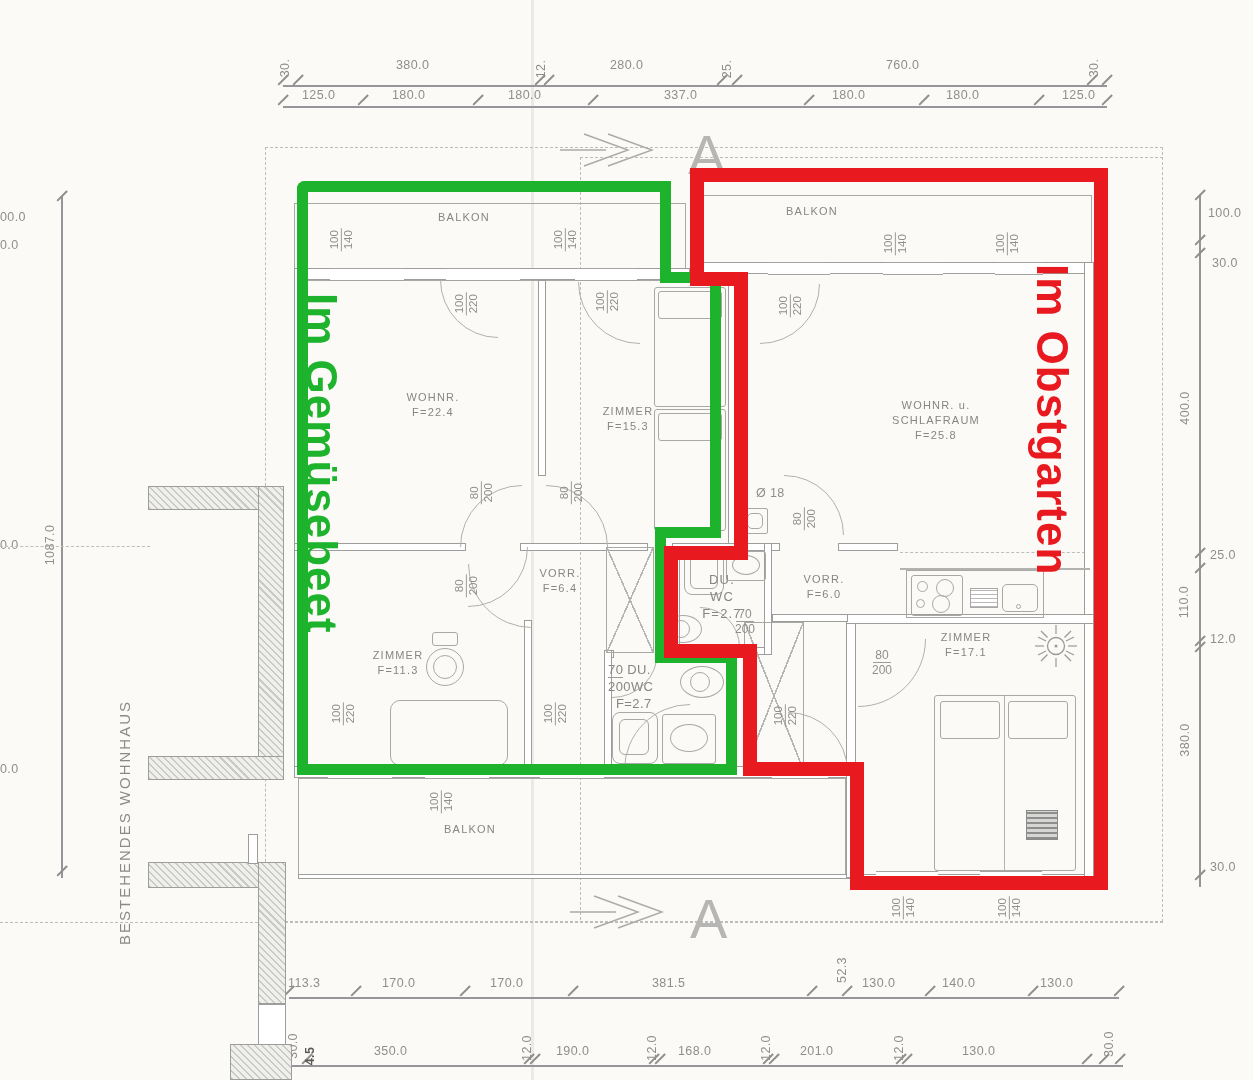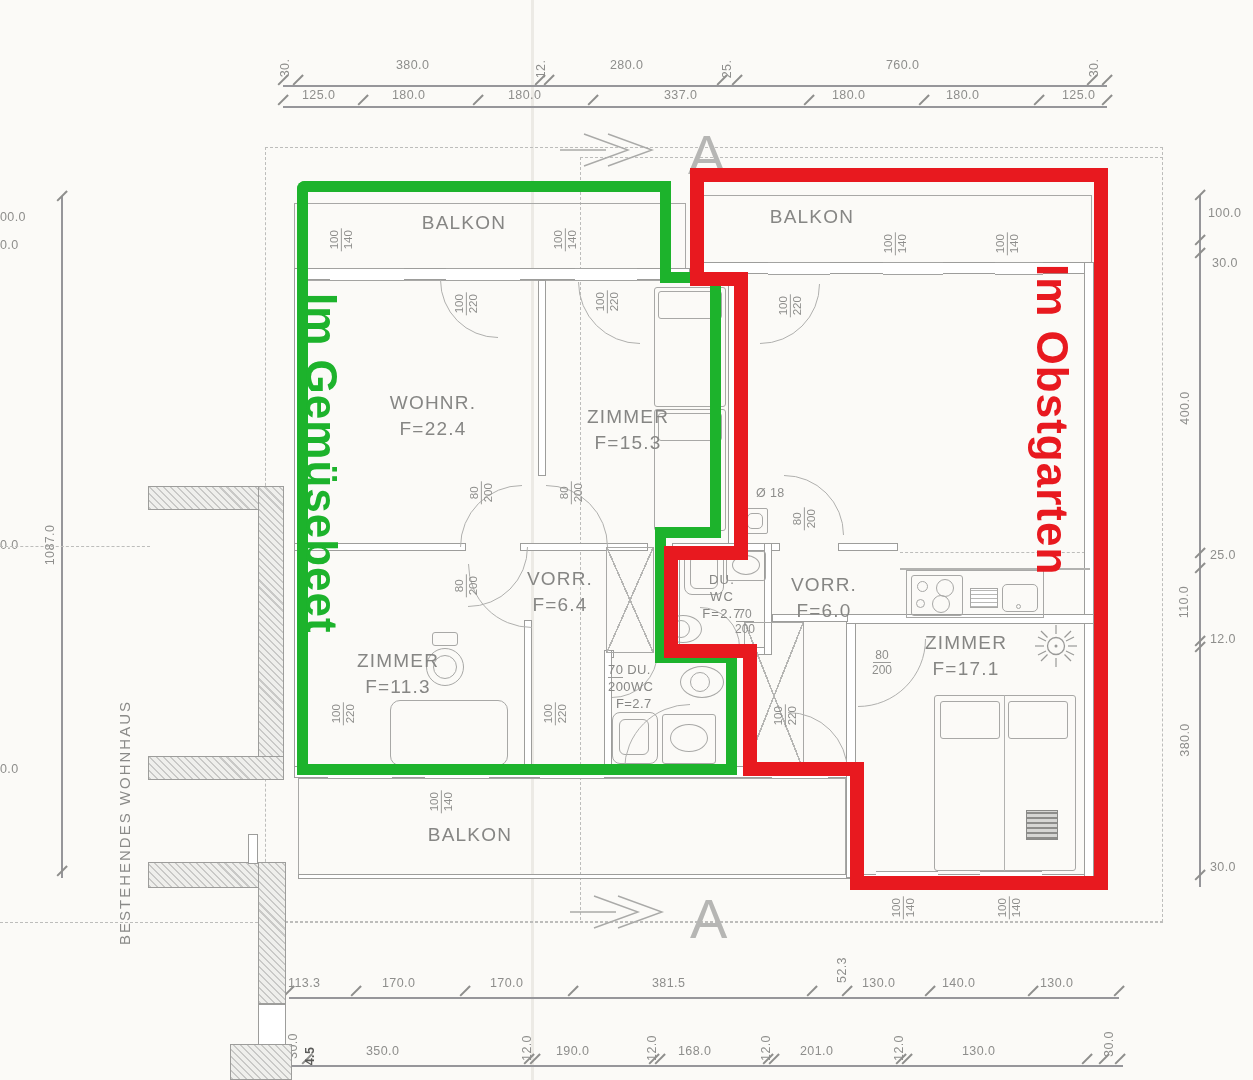--- a/index.html
+++ b/index.html
@@ -6,21 +6,21 @@
 #stage{position:relative;width:1253px;height:1080px;background:#fbfaf7;overflow:hidden;
   font-family:"Liberation Sans",sans-serif}
 .fold{position:absolute;background:#eceae5}
 .d{position:absolute;color:#8e8e8c;font-size:12.5px;letter-spacing:.4px;white-space:nowrap}
 .rv{transform:rotate(-90deg);transform-origin:center}
 .ln{position:absolute;background:#96969a}
 .tk{position:absolute;width:14px;height:1.6px;background:#8e8e8c;transform:rotate(-45deg)}
 .wall{position:absolute;background:#fff;border:1.1px solid #9d9d9b;box-sizing:border-box}
 .thin{position:absolute;background:#b2b2b0}
 .win{position:absolute;height:13px;background:#fff;border-top:1.1px solid #a3a3a1;border-bottom:1.1px solid #a3a3a1;box-sizing:border-box}
-.room{position:absolute;color:#868684;font-size:19px;line-height:1.35;text-align:center;
+.room{position:absolute;color:#868684;font-size:11px;line-height:1.35;text-align:center;
   letter-spacing:1.2px;transform:translateX(-50%);white-space:nowrap}
 .vf{position:absolute;display:flex;flex-direction:column;transform:rotate(-90deg);transform-origin:center;
   color:#8e8e8c;font-size:11.5px;line-height:1.15;text-align:center}
 .vf span{padding:0 2px}
 .vf span+span{border-top:1px solid #9b9b99}
 .hf{position:absolute;color:#8e8e8c;font-size:12px;line-height:1.25;text-align:center}
 .hf .a{border-bottom:1px solid #9b9b99;padding:0 2px}
 .arc{position:absolute;border:1.2px solid #b0b0ae;border-radius:50%;box-sizing:border-box}
 .xb{position:absolute;border:1.1px solid #a8a8a6;box-sizing:border-box;background:
  linear-gradient(to top right,transparent calc(50% - .8px),#b6b6b4 calc(50% - .8px) calc(50% + .8px),transparent calc(50% + .8px)),
@@ -137,21 +137,21 @@
   <div class="tk" style="left:653px;top:1058px"></div>
   <div class="tk" style="left:761px;top:1058px"></div>
   <div class="tk" style="left:767px;top:1058px"></div>
   <div class="tk" style="left:894px;top:1058px"></div>
   <div class="tk" style="left:900px;top:1058px"></div>
   <div class="tk" style="left:1080px;top:1058px"></div>
   <div class="tk" style="left:1097px;top:1058px"></div>
   <div class="tk" style="left:1113px;top:1058px"></div>
   <span class="d rv" style="left:280px;top:1039px">30.0</span>
   <span class="d rv" style="left:301px;top:1049px;color:#5a5a58;font-weight:bold">4.5</span>
-  <span class="d" style="left:366px;top:1044px">350.0</span>
+  <span class="d" style="left:374px;top:1044px">350.0</span>
   <span class="d rv" style="left:514px;top:1041px">12.0</span>
   <span class="d" style="left:556px;top:1044px">190.0</span>
   <span class="d rv" style="left:639px;top:1041px">12.0</span>
   <span class="d" style="left:678px;top:1044px">168.0</span>
   <span class="d rv" style="left:753px;top:1041px">12.0</span>
   <span class="d" style="left:800px;top:1044px">201.0</span>
   <span class="d rv" style="left:886px;top:1041px">12.0</span>
   <span class="d" style="left:962px;top:1044px">130.0</span>
   <span class="d rv" style="left:1096px;top:1037px">30.0</span>
 
@@ -305,20 +305,25 @@
   <div class="room" style="left:470px;top:822px">BALKON</div>
 
   <div class="room" style="left:433px;top:390px">
     <span>WOHNR.</span><br>
     <span>F=22.4</span>
   </div>
   <div class="room" style="left:628px;top:404px">
     <span>ZIMMER</span><br>
     <span>F=15.3</span>
   </div>
+  <div class="room" style="left:936px;top:398px">
+    <span>WOHNR. u.</span><br>
+    <span>SCHLAFRAUM</span><br>
+    <span>F=25.8</span>
+  </div>
   <div class="room" style="left:560px;top:566px">
     <span>VORR.</span><br>
     <span>F=6.4</span>
   </div>
   <div class="room" style="left:722px;top:572px;font-size:13px;line-height:1.3">
     <span>DU.</span><br>
     <span>WC</span><br>
     <span>F=2.7</span>
   </div>
   <div class="hf" style="left:735px;top:607px">

